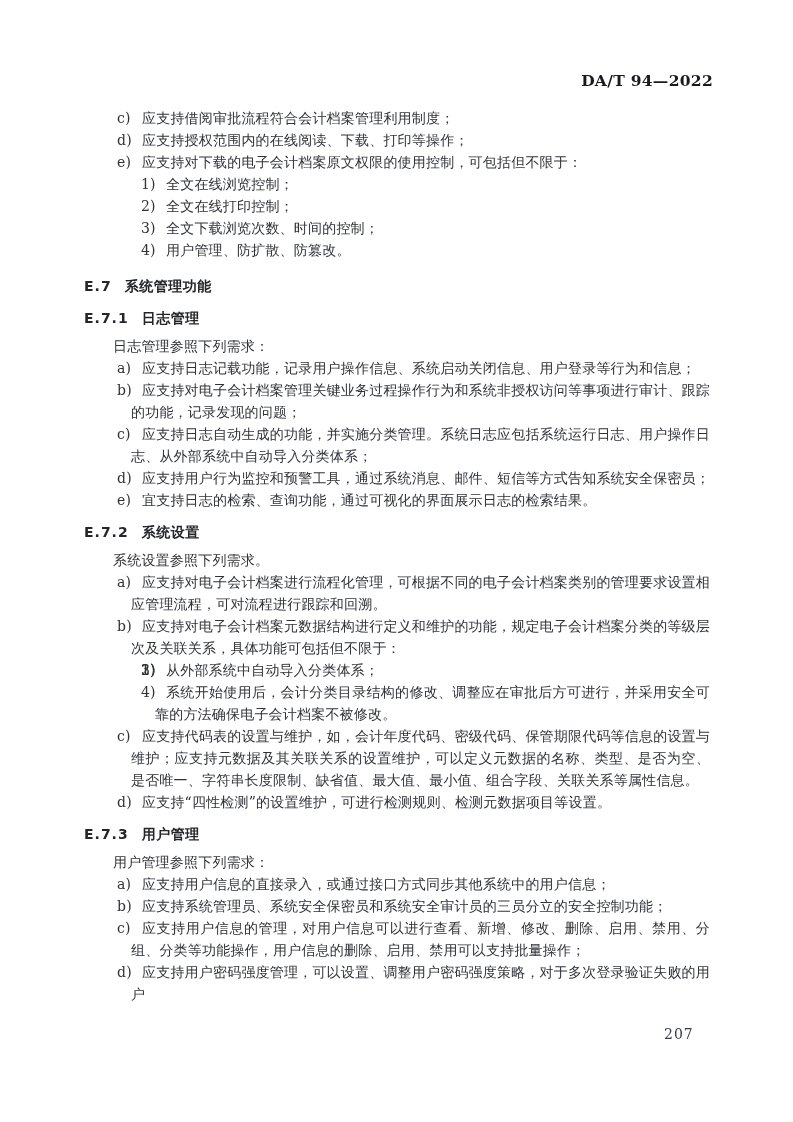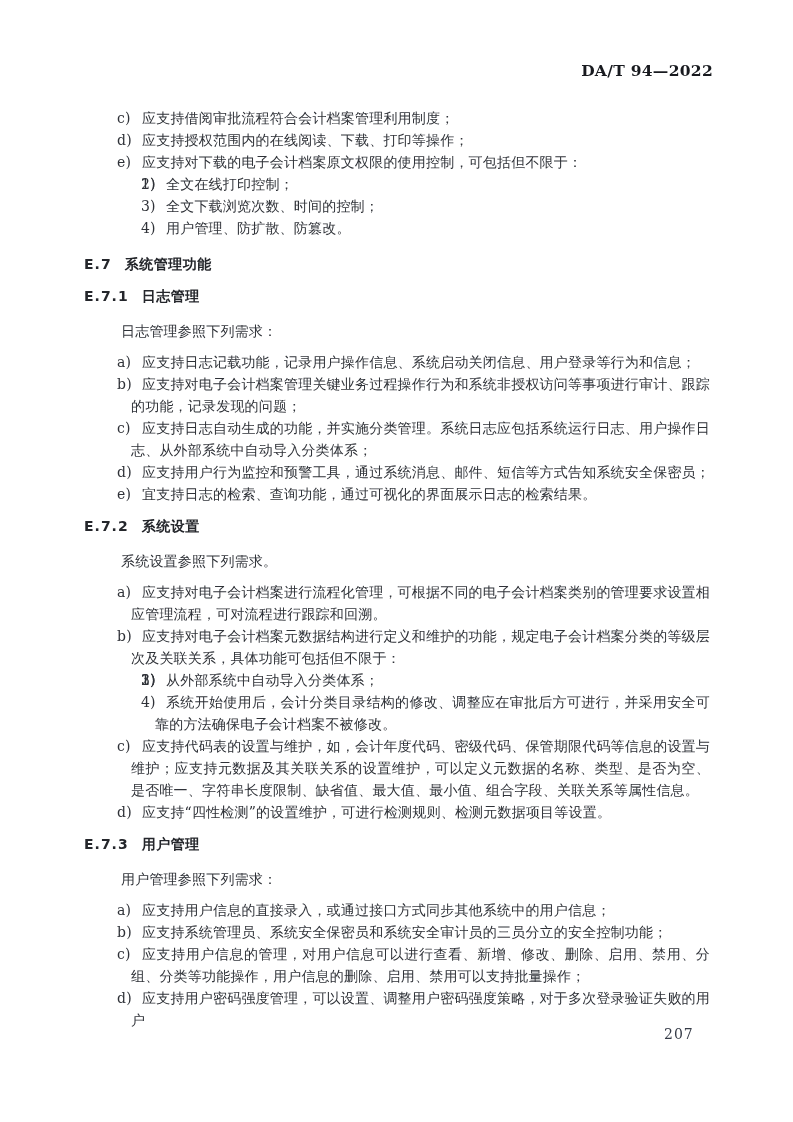--- a/index.html
+++ b/index.html
@@ -7,42 +7,42 @@
     position: relative;
     width: 793px;
     height: 1122px;
     background: #ffffff;
     font-family: "DejaVu Serif", "Liberation Serif", serif;
     color: #2f3238;
     overflow: hidden;
   }
   .doc-code {
     position: absolute;
-    top: 61px;
+    top: 71px;
     right: 80px;
     font-size: 15.5px;
     font-weight: bold;
     color: #181a1f;
     letter-spacing: 0.3px;
   }
   .content {
     position: absolute;
     left: 84px;
     top: 107px;
     width: 626px;
     font-size: 14px;
     line-height: 22px;
     letter-spacing: 0.2px;
   }
   .li { position: relative; padding-left: 47px; }
   .li > .lbl { position: absolute; left: 33px; top: 0; }
   .li > .txt { text-indent: 11px; text-align: justify; }
   .li2 { padding-left: 71px; }
   .li2 > .lbl { left: 57px; }
-  .intro { margin: 8px; text-indent: 29px; font-family: Liberation Serif, serif; }
+  .intro { margin: 0; text-indent: 29px; }
   .h {
     margin: 0;
     font-size: 14px;
     font-weight: bold;
     color: #24262b;
     font-family: "DejaVu Sans", "Liberation Sans", sans-serif;
     letter-spacing: 0.5px;
   }
   .h .hn { display: inline-block; margin-right: 13px; letter-spacing: 1px; }
   .h-top { padding-top: 14px; }
@@ -72,20 +72,21 @@
     <div class="li">
       <span class="lbl">d)</span>
       <div class="txt">应支持授权范围内的在线阅读、下载、打印等操作；</div>
     </div>
     <div class="li">
       <span class="lbl">e)</span>
       <div class="txt">应支持对下载的电子会计档案原文权限的使用控制，可包括但不限于：</div>
     </div>
     <div class="li li2">
       <span class="lbl">1)</span>
+      <div class="txt">全文在线浏览控制；</div>
     </div>
     <div class="li li2">
       <span class="lbl">2)</span>
       <div class="txt">全文在线打印控制；</div>
     </div>
     <div class="li li2">
       <span class="lbl">3)</span>
       <div class="txt">全文下载浏览次数、时间的控制；</div>
     </div>
     <div class="li li2">

